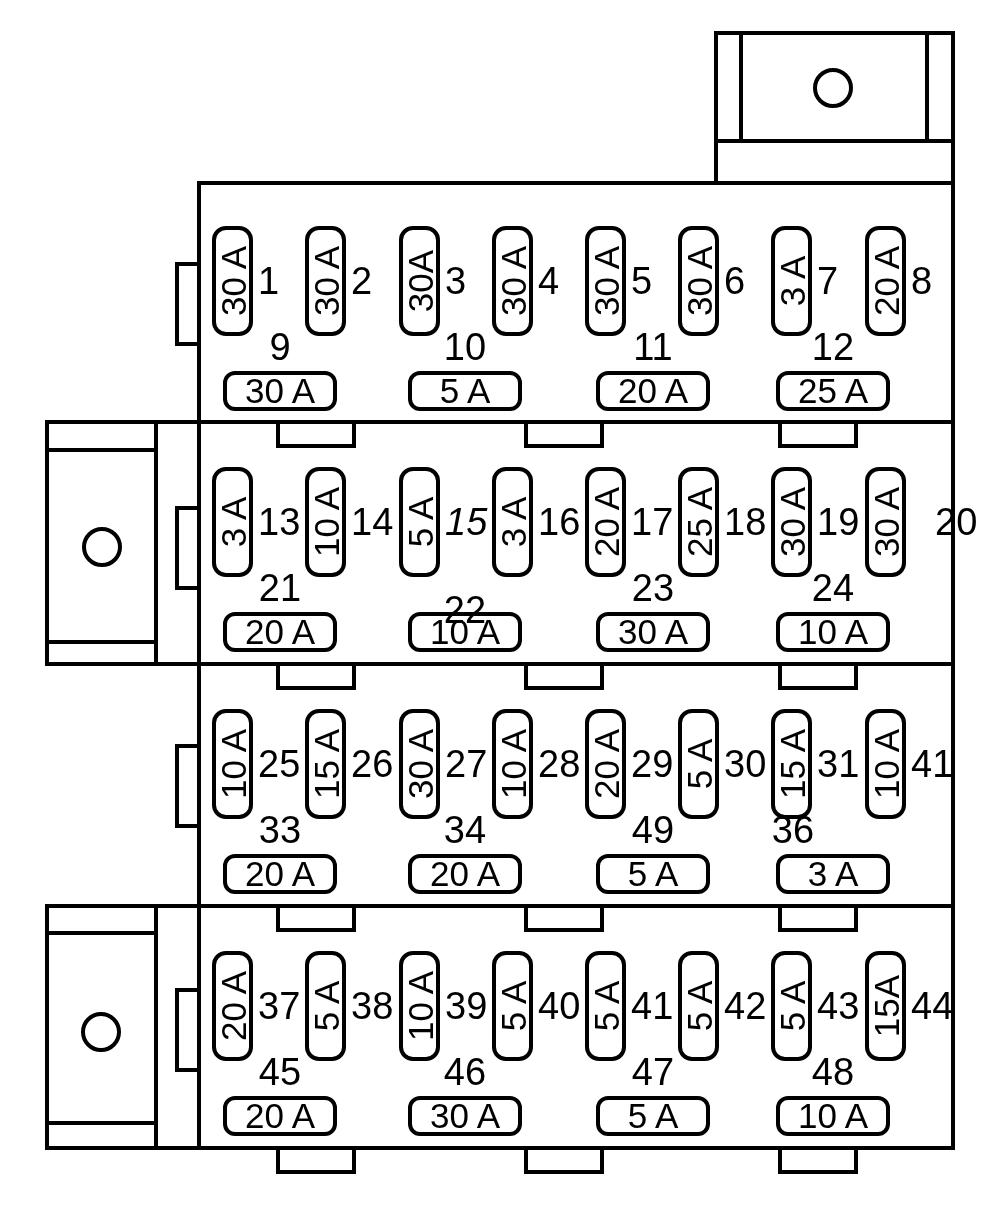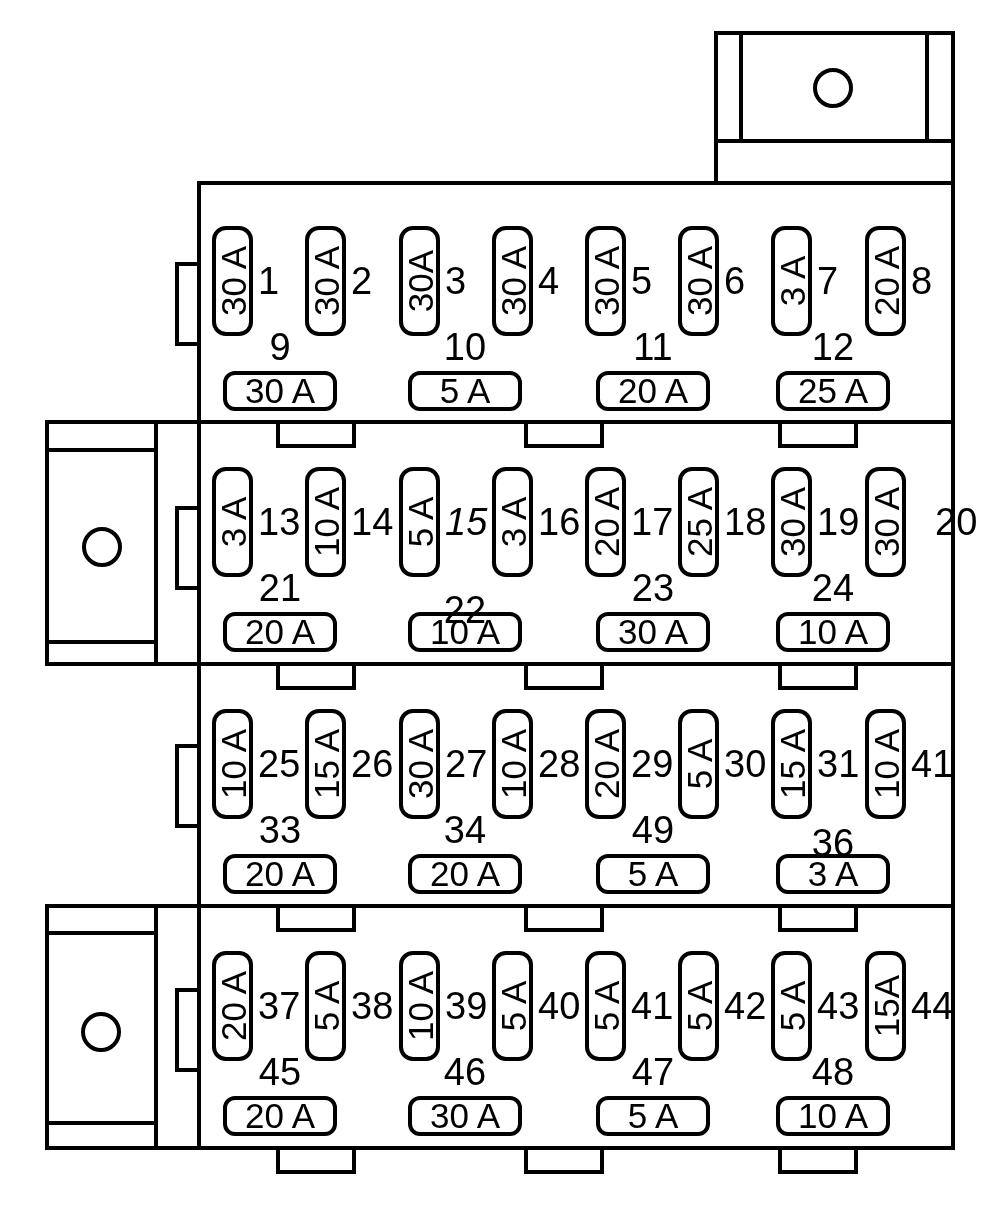--- a/index.html
+++ b/index.html
@@ -177,21 +177,21 @@
       <div class="vfuse" style="left: 865px; top: 709px;">
         <span class="amp">10 A</span>
       </div>
       <div class="vnum" style="left: 911px; top: 709px;">41</div>
       <div class="hnum" style="left: 223px; top: 810px;">33</div>
       <div class="hfuse" style="left: 223px; top: 854px;">20 A</div>
       <div class="hnum" style="left: 408px; top: 810px;">34</div>
       <div class="hfuse" style="left: 408px; top: 854px;">20 A</div>
       <div class="hnum" style="left: 596px; top: 810px;">49</div>
       <div class="hfuse" style="left: 596px; top: 854px;">5 A</div>
-      <div class="hnum" style="left: 776px; top: 810px; margin-top: 13px;">36</div>
+      <div class="hnum" style="left: 736px; top: 810px;">36</div>
       <div class="hfuse" style="left: 776px; top: 854px;">3 A</div>
       <div class="vfuse" style="left: 212px; top: 951px;">
         <span class="amp">20 A</span>
       </div>
       <div class="vnum" style="left: 258px; top: 951px;">37</div>
       <div class="vfuse" style="left: 305px; top: 951px;">
         <span class="amp">5 A</span>
       </div>
       <div class="vnum" style="left: 351px; top: 951px;">38</div>
       <div class="vfuse" style="left: 399px; top: 951px;">

